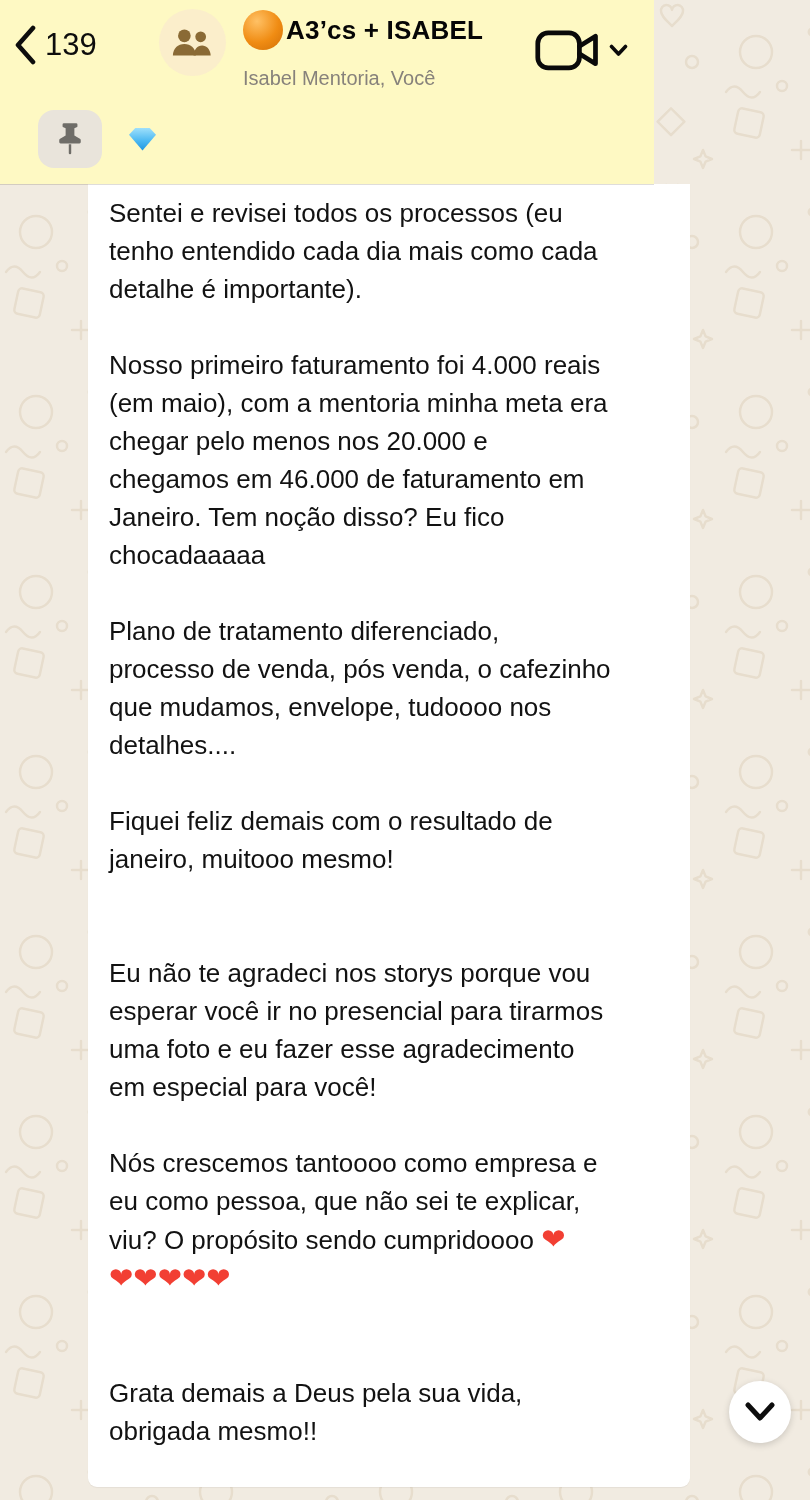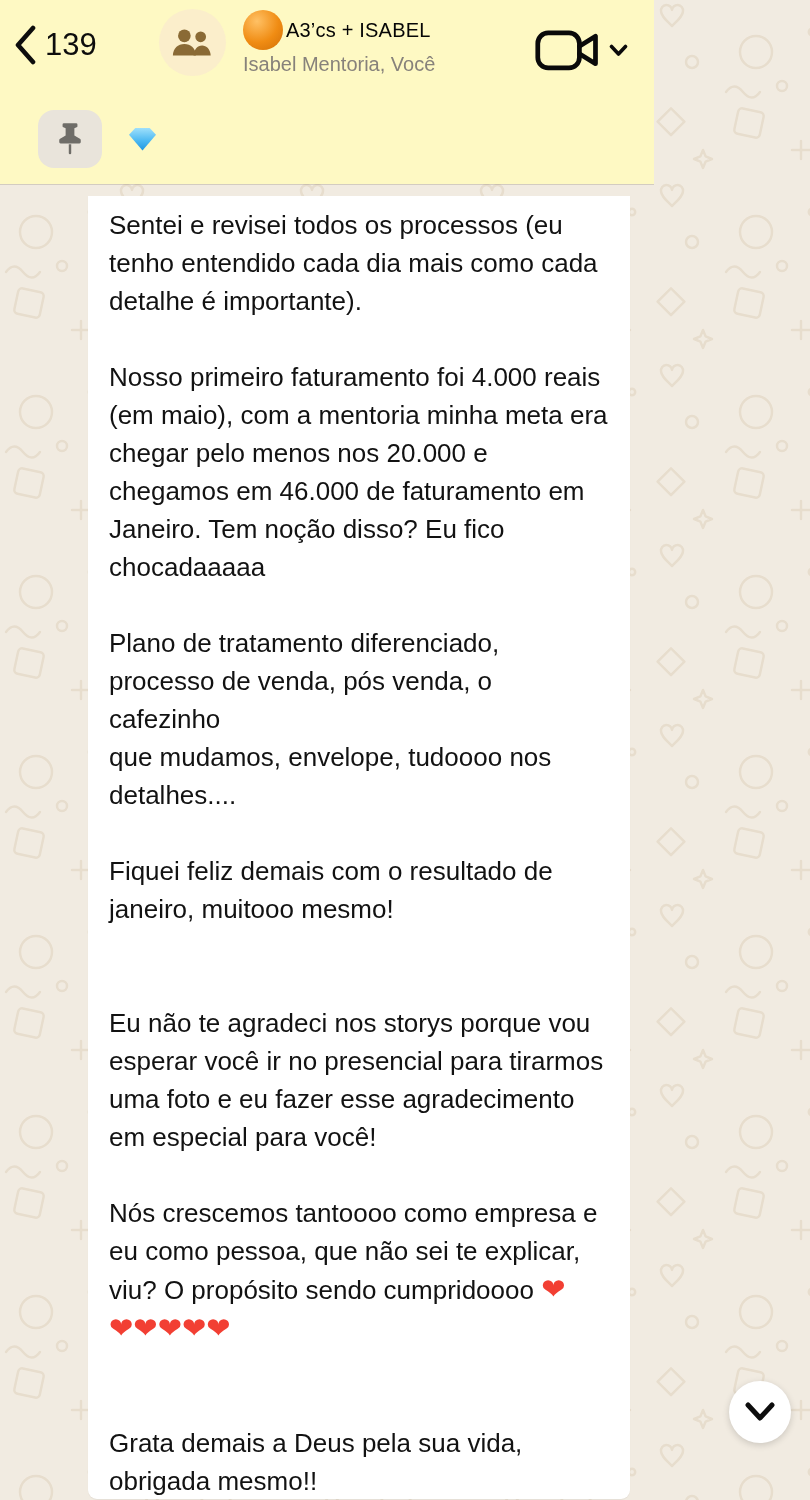--- a/index.html
+++ b/index.html
@@ -30,22 +30,22 @@
     width:67px; height:67px; border-radius:50%;
     background:#fbeecb; display:flex; align-items:center; justify-content:center;
   }
   .titles { position:absolute; left:243px; top:10px; }
   .title-row { display:flex; align-items:center; }
   .orange-circle {
     width:40px; height:40px; border-radius:50%; margin-right:3px;
     background:radial-gradient(circle at 35% 28%, #ffc165 0%, #f08c13 55%, #d06e07 100%);
     flex:0 0 auto;
   }
-  .group-title { font-size:20px; font-weight:normal; color:#060606; letter-spacing:.2px; white-space:nowrap; }
-  .group-subtitle { font-size:20px; color:#87827b; margin-top:3px; }
+  .group-title { font-size:26px; font-weight:bold; color:#060606; letter-spacing:.2px; white-space:nowrap; }
+  .group-subtitle { font-size:20px; color:#87827b; margin-top:17px; }
   .video-call-button {
     position:absolute; right:26px; top:26px;
     display:flex; align-items:center; gap:5px; cursor:pointer;
   }
   
   .pin-btn {
     position:absolute; left:38px; top:110px;
     width:64px; height:58px; border-radius:16px;
     background:#e9e4db; display:flex; align-items:center; justify-content:center;
     cursor:pointer;
@@ -56,26 +56,25 @@
   }
   .gem {
     width:27px; height:23px; margin-right:3px; flex:0 0 auto;
     background:linear-gradient(180deg,#9fe0fb 0%, #4db9f2 55%, #1e95e0 100%);
     clip-path:polygon(25% 0, 75% 0, 100% 32%, 50% 100%, 0 32%);
   }
   .pinned-text { font-size:21px; color:#131313; white-space:nowrap; }
   
   .bubble {
     position:absolute; left:88px; top:184px;
-    width:542px; height:1303px;
+    width:602px; height:1303px;
     background:#ffffff;
     border-radius:0 0 9px 9px;
     box-shadow:0 1px 1px rgba(0,0,0,.05);
     z-index:1;
-    margin-top:12px;
   }
   .message-text {
     padding:10px 20px 0 21px;
     font-size:26px; line-height:38px; color:#121212;
   }
   .heart { color:#f23f33; font-size:29px; line-height:38px; }
   
   .scroll-btn {
     position:absolute; left:729px; top:1381px;
     width:62px; height:62px; border-radius:50%;

